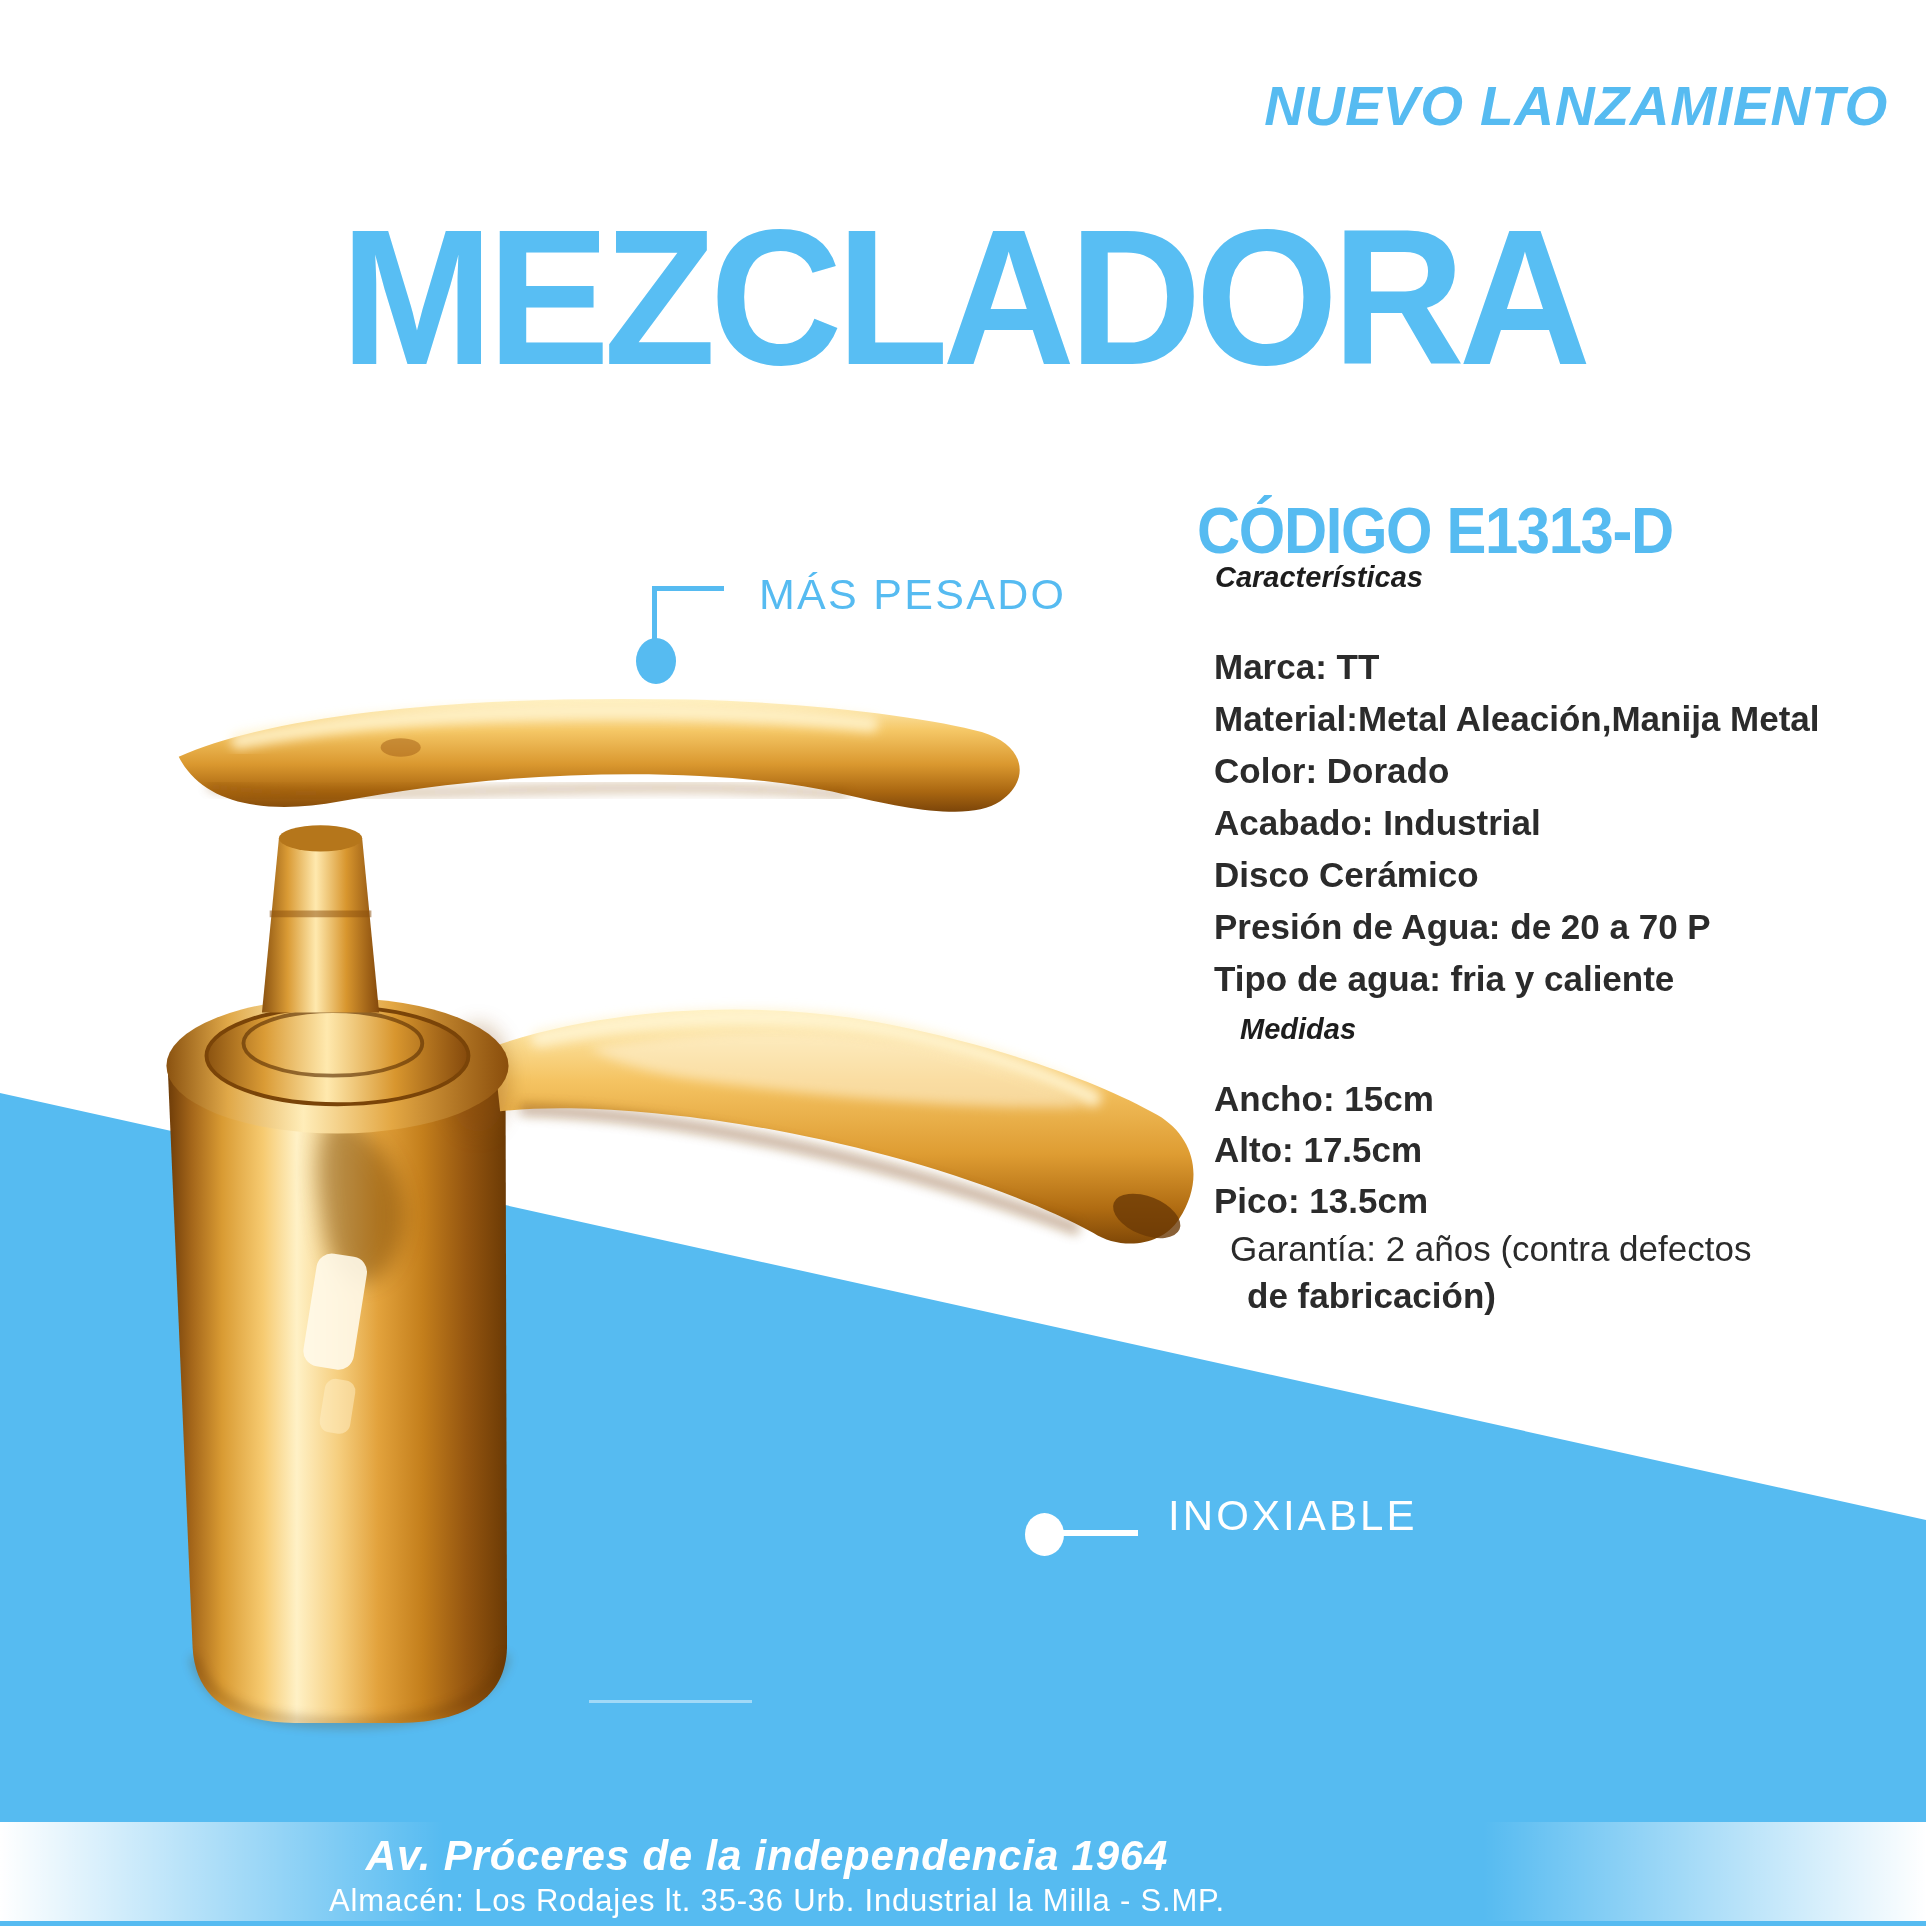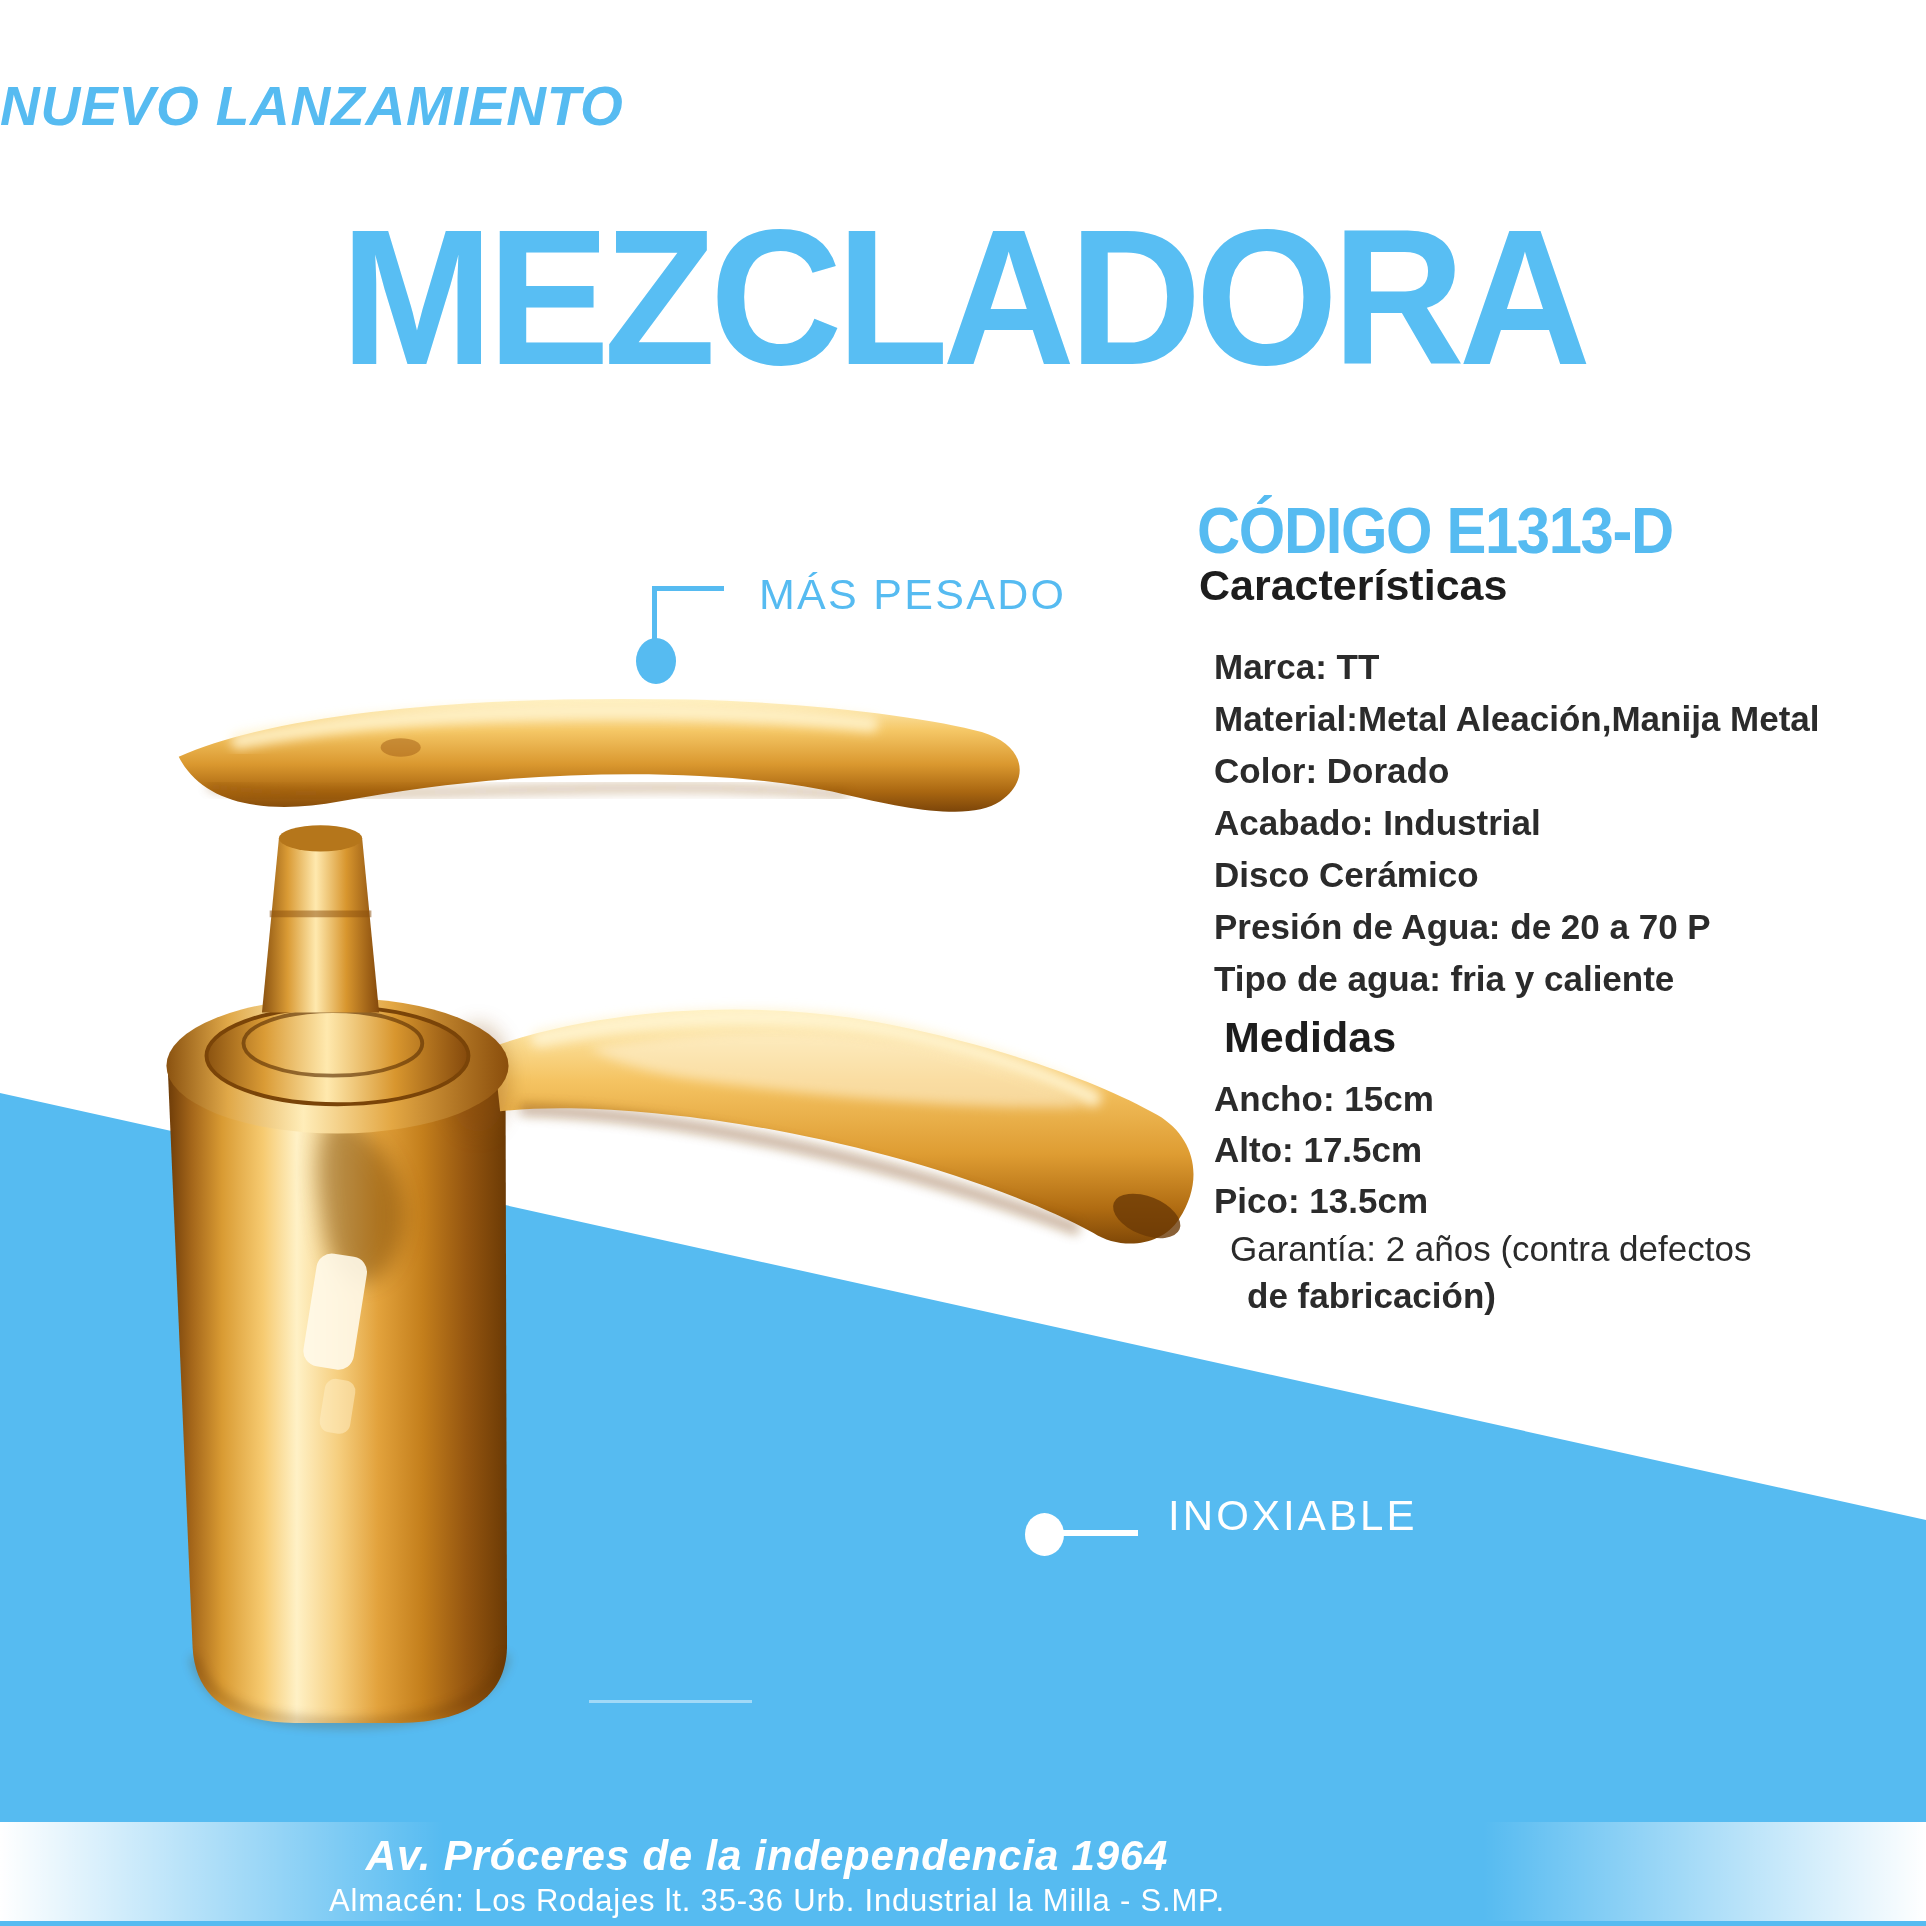--- a/index.html
+++ b/index.html
@@ -17,38 +17,39 @@
   #footer-bar{
     left:0;top:1822px;width:1926px;height:99px;
     background:linear-gradient(90deg,#ffffff 0%,rgba(255,255,255,0) 23%,rgba(255,255,255,0) 77%,#ffffff 100%);
   }
   #under-faucet-line{
     left:589px;top:1700px;width:163px;height:3.1px;
     background:rgba(255,255,255,0.45);
   }
   
   #kicker{
-    left:0;top:74px;width:1888px;text-align:left;
+    left:0;top:74px;width:1888px;text-align:right;
     font-size:55px;font-weight:bold;font-style:italic;
     letter-spacing:0.8px;color:#56BBF1;
   }
   #main-title{
     left:0;top:186px;width:1926px;text-align:center;
     font-size:193px;font-weight:bold;letter-spacing:-6.2px;color:#58BEF3;
     transform:scaleX(0.95);transform-origin:center top;white-space:nowrap;
   }
   
   #code-heading{
     left:1197px;top:493px;
     font-size:65px;font-weight:bold;color:#56BBF1;letter-spacing:-1.5px;
     transform:scaleX(0.92);transform-origin:left top;white-space:nowrap;
   }
   .section-heading{
-    font-size:43px;font-weight:bold;color:#1D1D1D;
+    font-size:29px;font-weight:bold;font-style:italic;color:#1D1D1D;
     white-space:nowrap;
+    margin-left:16px;
   }
   #caract-heading{left:1199px;top:561px;}
   #medidas-heading{left:1224px;top:1013px;}
   .spec-list{color:#2B2B2B;font-size:35px;line-height:52px;white-space:nowrap;font-weight:bold;}
   #caract-list{left:1214px;top:641px;}
   #medidas-list{left:1214px;top:1073px;line-height:51px;}
   #garantia{
     left:1230px;top:1225px;color:#2B2B2B;font-size:35px;line-height:47px;
     white-space:nowrap;
   }

